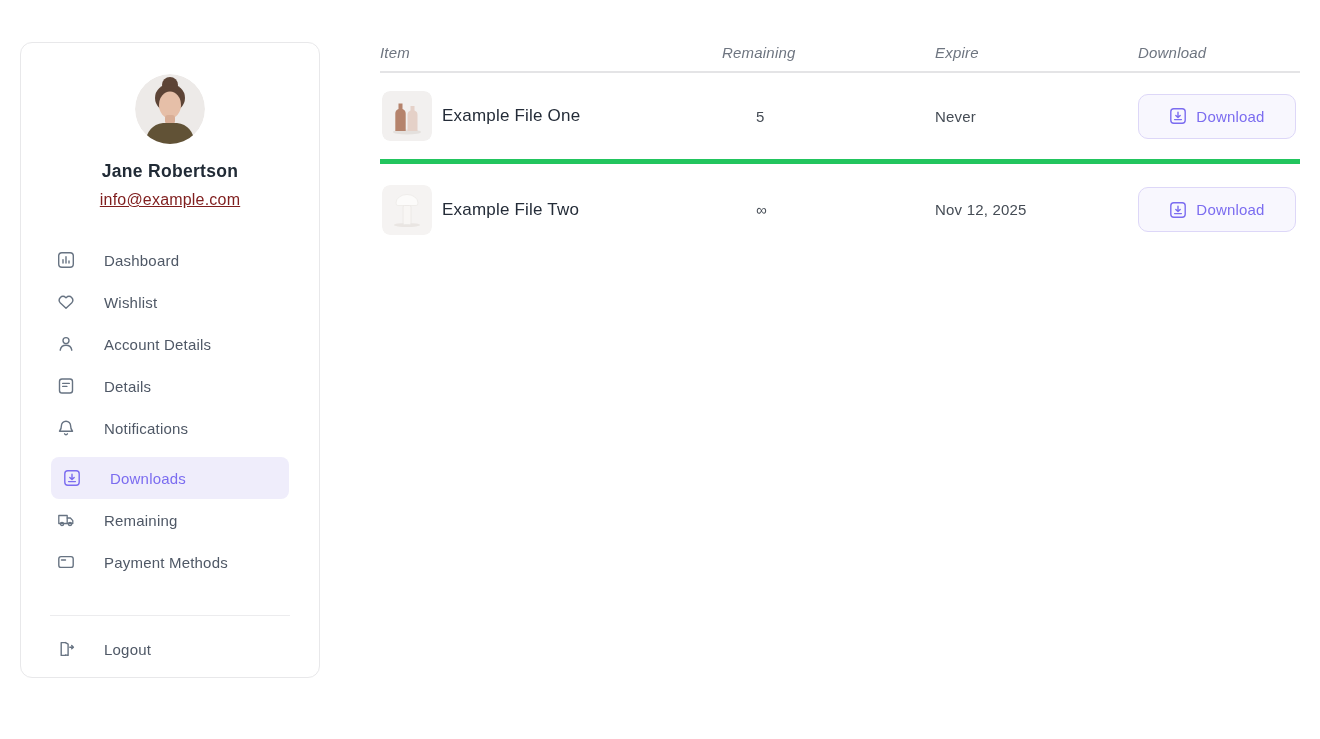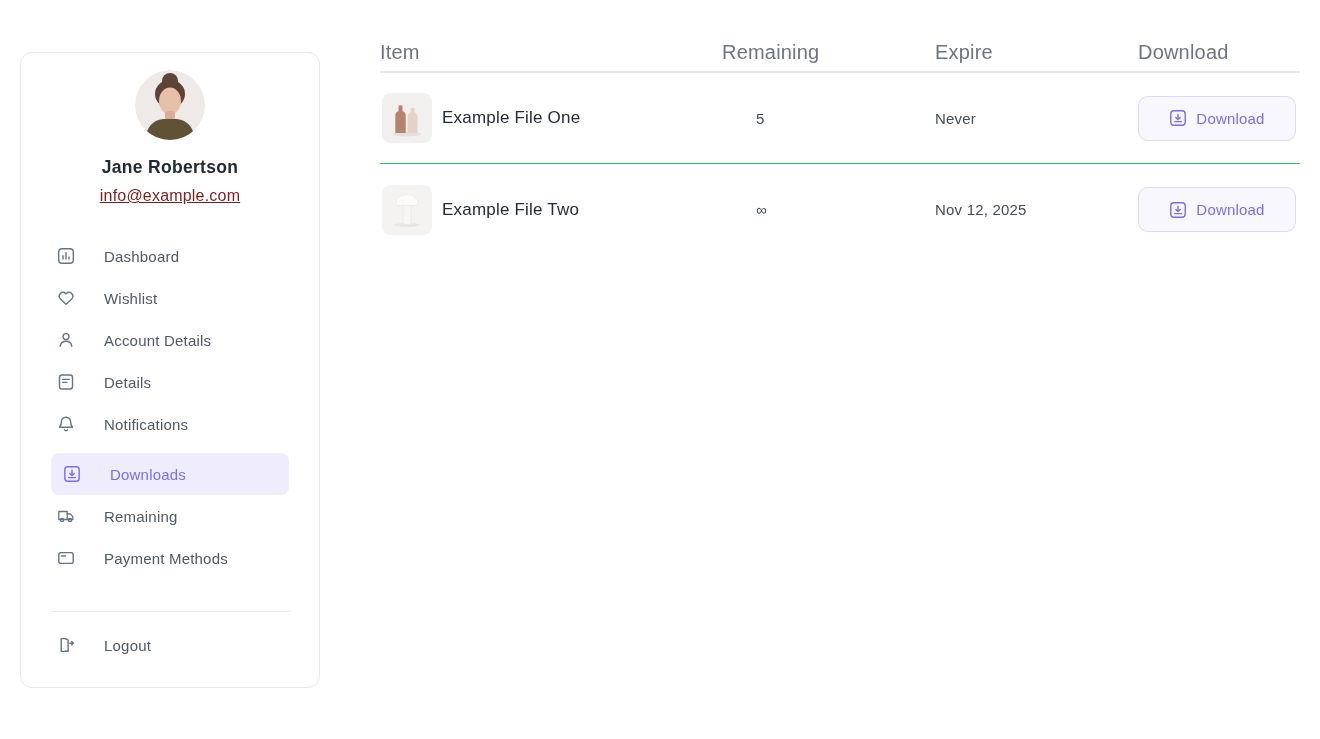--- a/index.html
+++ b/index.html
@@ -9,29 +9,29 @@
     background: #ffffff;
     font-family: "Liberation Sans", sans-serif;
     color: #4f5866;
     overflow: hidden;
     letter-spacing: 0.2px;
   }
 
   
   .account-card {
     position: absolute;
-    left: 20px; top: 52px;
+    left: 20px; top: 42px;
     width: 300px; height: 636px;
     background: #fff;
     border: 1px solid #e8e8ea;
     border-radius: 12px;
     display: flex;
     flex-direction: column;
     align-items: center;
-    padding-top: 17px;
+    padding-top: 31px;
   }
   .avatar {
     width: 70px; height: 70px;
     border-radius: 50%;
     overflow: hidden;
     flex: 0 0 auto;
   }
   .user-name {
     margin-top: 17px;
     font-size: 17.5px;
@@ -87,30 +87,31 @@
     left: 380px; top: 33px;
     width: 920px;
   }
   .thead, .trow {
     display: grid;
     grid-template-columns: 342px 213px 203px 1fr;
     align-items: center;
   }
   .thead {
     height: 40px;
-    font-size: 20px;
+    font-size: 15px;
     color: #6e7580;
     border-bottom: 2px solid #e4e4e6;
+    font-style: italic;
   }
   .trow {
     height: 91px;
     font-size: 15px;
     color: #454c55;
   }
-  .trow.divided { border-bottom: 1px solid #22c55e; }
+  .trow.divided { border-bottom: 5px solid #22c55e; }
   .item-cell {
     display: flex;
     align-items: center;
     gap: 10px;
     padding-left: 2px;
     font-size: 17px;
     color: #242c38;
   }
   .thumb {
     width: 50px; height: 50px;

